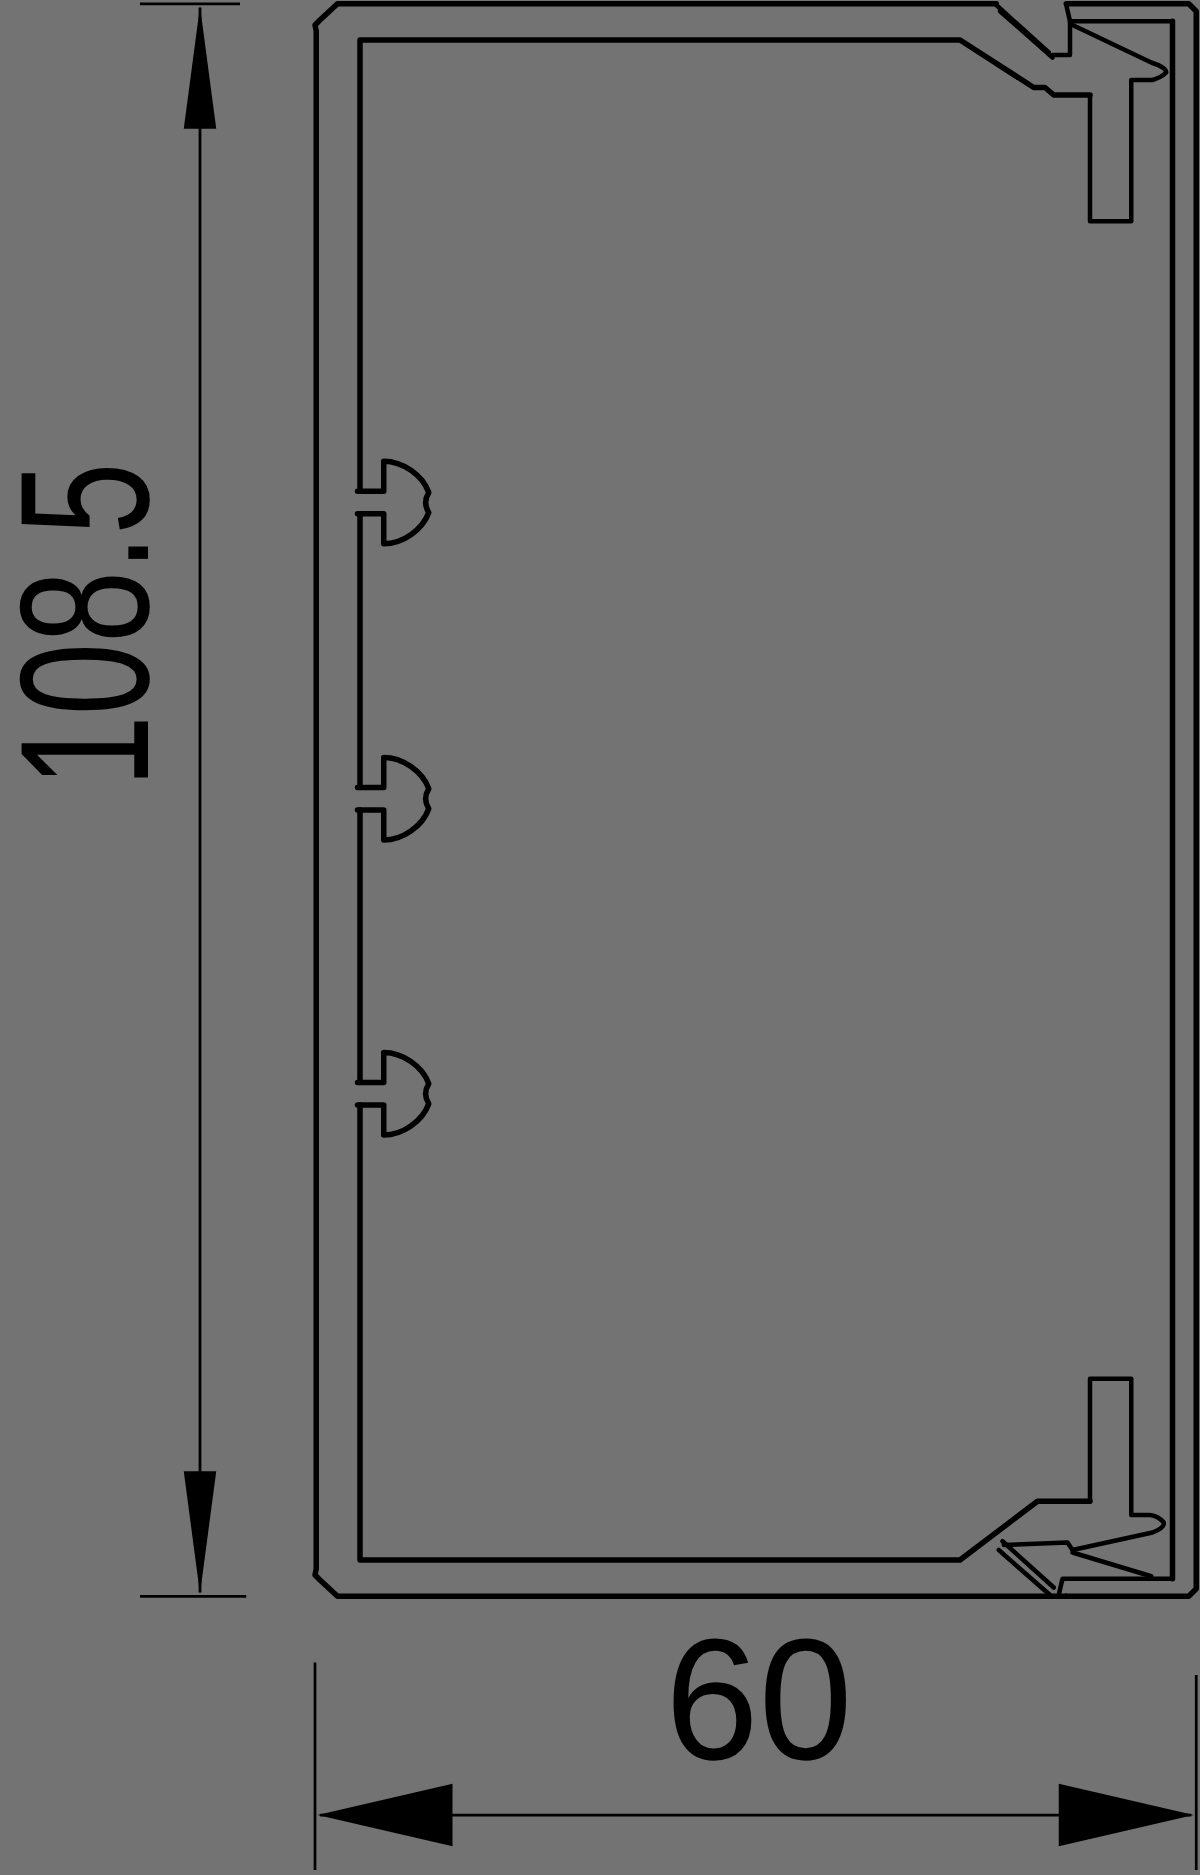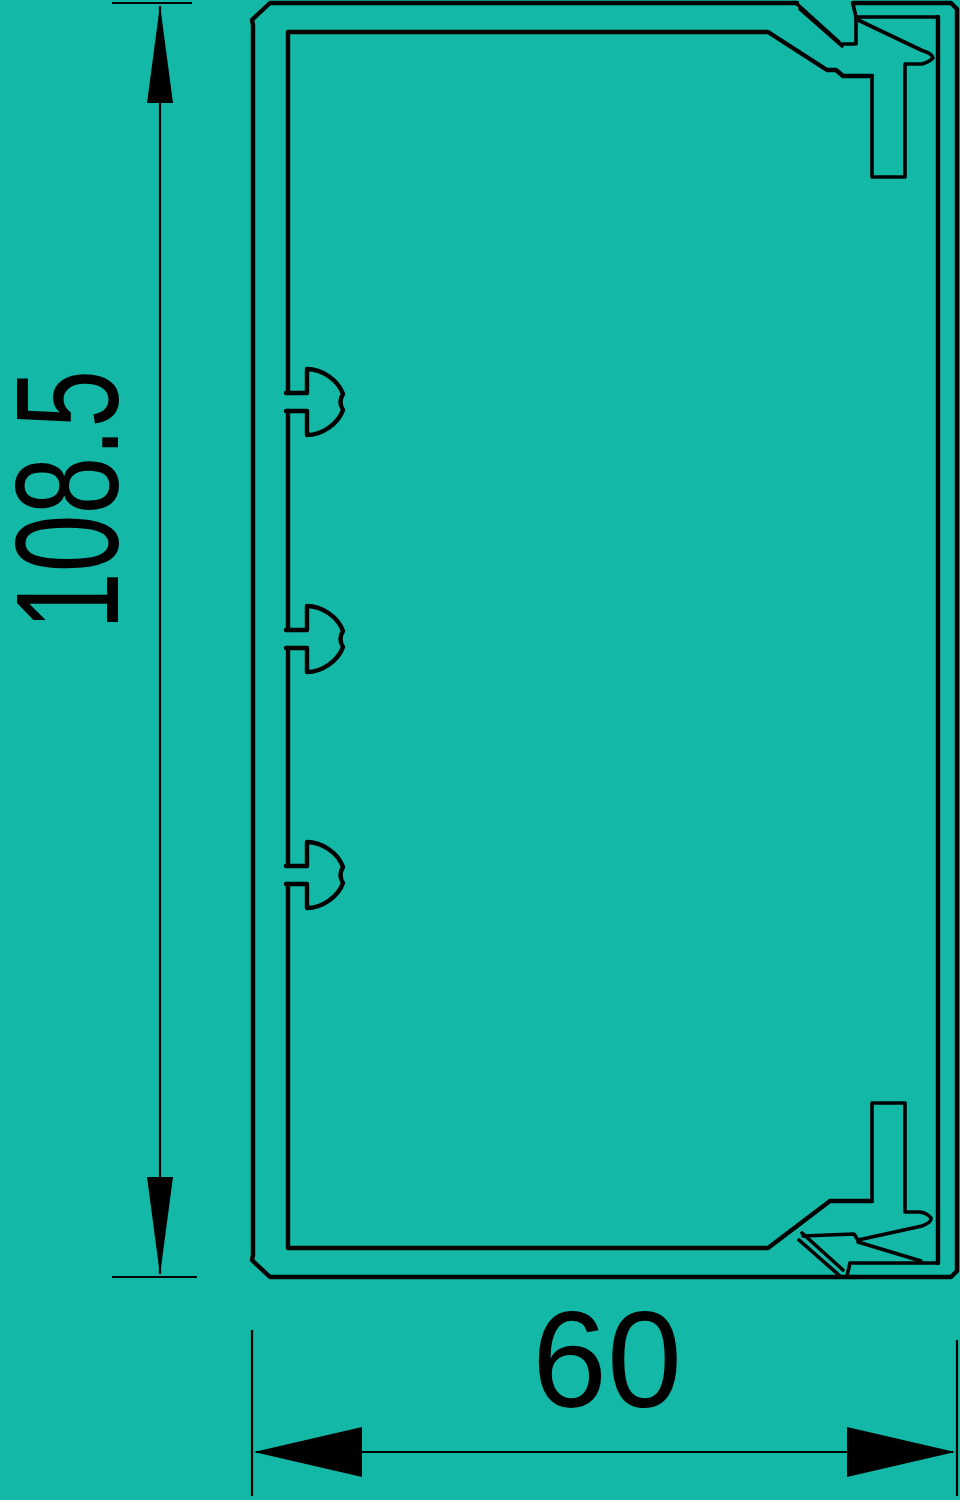--- a/index.html
+++ b/index.html
@@ -4,21 +4,21 @@
 <style>
   html, body {
     margin: 0;
     padding: 0;
     background: #ffffff;
   }
   .canvas {
     position: relative;
     width: 960px;
     height: 1500px;
-    background: #14b8a6;
+    background: #737373;
     overflow: hidden;
     font-family: "Liberation Sans", sans-serif;
   }
   .canvas svg {
     display: block;
     width: 960px;
     height: 1500px;
   }
   .profile-stroke {
     fill: none;

